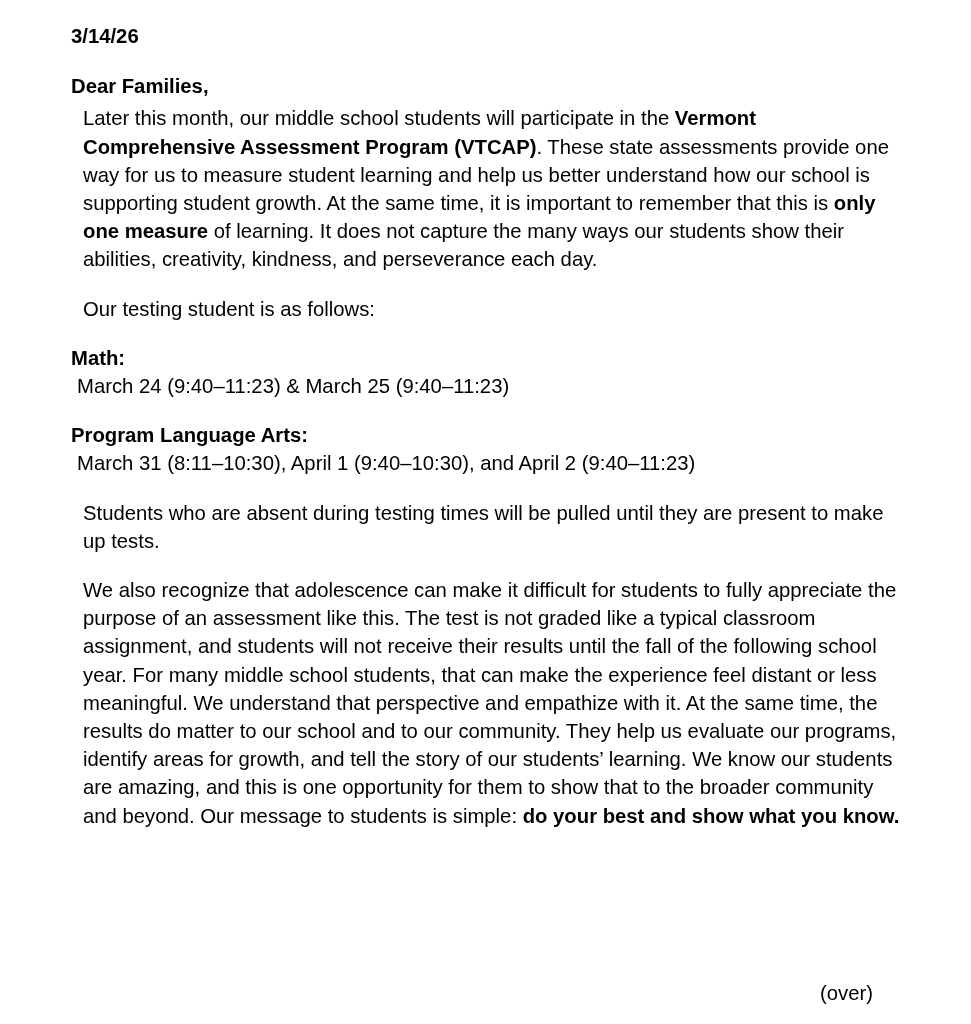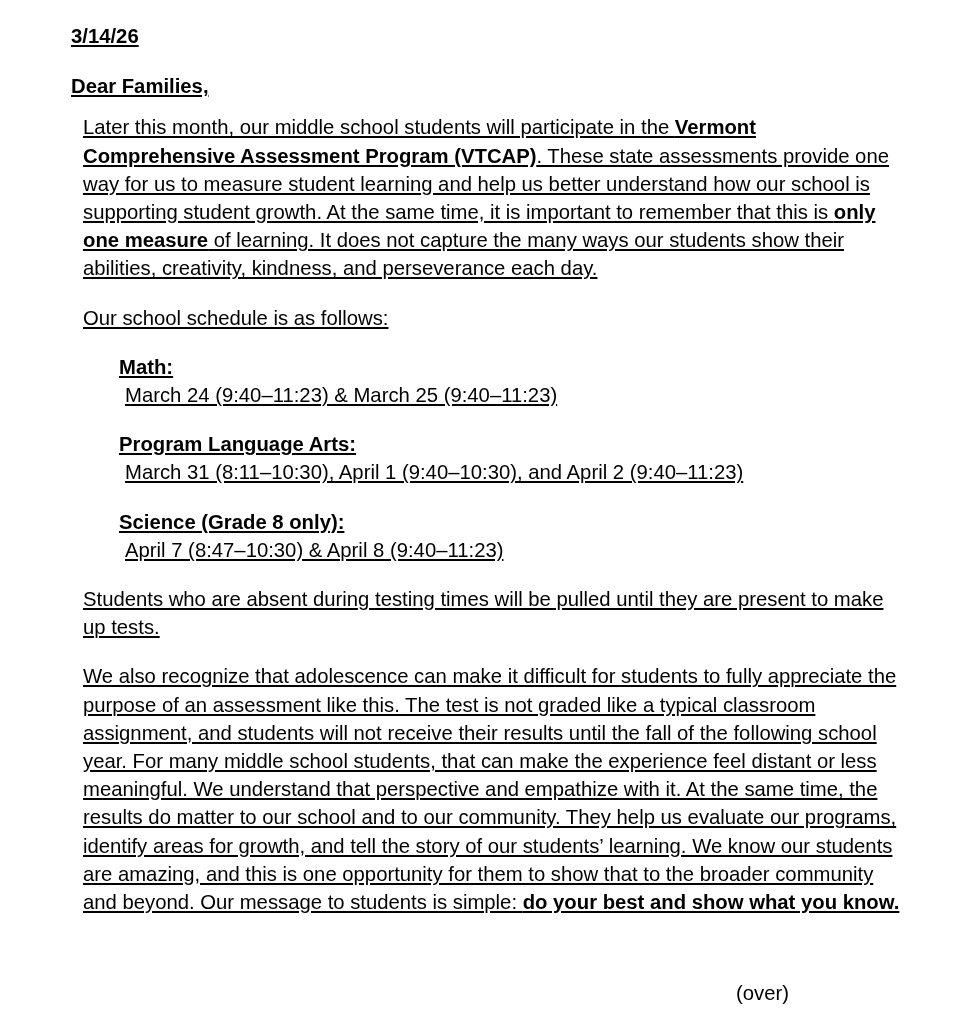--- a/index.html
+++ b/index.html
@@ -15,60 +15,55 @@
       font-family: "Liberation Sans", sans-serif;
       color: #000000;
       font-size: 20.3px;
       line-height: 28.2px;
     }
     .page {
       position: absolute;
       left: 71px;
       top: 22px;
       width: 840px;
-      text-decoration: underline;
     }
     .line-block { margin: 0; }
     .date { font-weight: bold; margin-bottom: 22px; }
-    .salutation { font-weight: bold; margin-bottom: 13px; }
+    .salutation { font-weight: bold; margin-bottom: 4px; }
     p { margin: 0 0 21px 12px; }
     .bold { font-weight: bold; }
-    .section { margin-bottom: 21px; margin-left: 48px; }
+    .section { margin-bottom: 21px; }
     .section-title { font-weight: bold; }
     .section-detail { padding-left: 6px; }
     .over {
       position: absolute;
-      left: 736px;
+      left: 820px;
       top: 979px;
     }
   </style>
 </head>
 <body>
 
 <div class="page">
   <div class="line-block date">3/14/26</div>
   <div class="line-block salutation">Dear Families,</div>
 
   <p><span>Later this month, our middle school students will participate in the </span><span class="bold">Vermont Comprehensive Assessment Program (VTCAP)</span><span>. These state assessments provide one way for us to measure student learning and help us better understand how our school is supporting student growth. At the same time, it is important to remember that this is </span><span class="bold">only one measure</span><span> of learning. It does not capture the many ways our students show their abilities, creativity, kindness, and perseverance each day.</span></p>
 
-  <p>Our school schedule is as follows:</p>
+  <p>Our testing student is as follows:</p>
 
   <div class="section">
     <div class="section-title">Math:</div>
     <div class="section-detail">March 24 (9:40–11:23) &amp; March 25 (9:40–11:23)</div>
   </div>
 
   <div class="section">
     <div class="section-title">Program Language Arts:</div>
     <div class="section-detail">March 31 (8:11–10:30), April 1 (9:40–10:30), and April 2 (9:40–11:23)</div>
   </div>
 
-  <div class="section">
-    <div class="section-title">Science (Grade 8 only):</div>
-    <div class="section-detail">April 7 (8:47–10:30) &amp; April 8 (9:40–11:23)</div>
-  </div>
 
   <p>Students who are absent during testing times will be pulled until they are present to make up tests.</p>
 
   <p><span>We also recognize that adolescence can make it difficult for students to fully appreciate the purpose of an assessment like this. The test is not graded like a typical classroom assignment, and students will not receive their results until the fall of the following school year. For many middle school students, that can make the experience feel distant or less meaningful. We understand that perspective and empathize with it. At the same time, the results do matter to our school and to our community. They help us evaluate our programs, identify areas for growth, and tell the story of our students’ learning. We know our students are amazing, and this is one opportunity for them to show that to the broader community and beyond. Our message to students is simple: </span><span class="bold">do your best and show what you know.</span></p>
 </div>
 
 <div class="over">(over)</div>
 
 </body></html>

